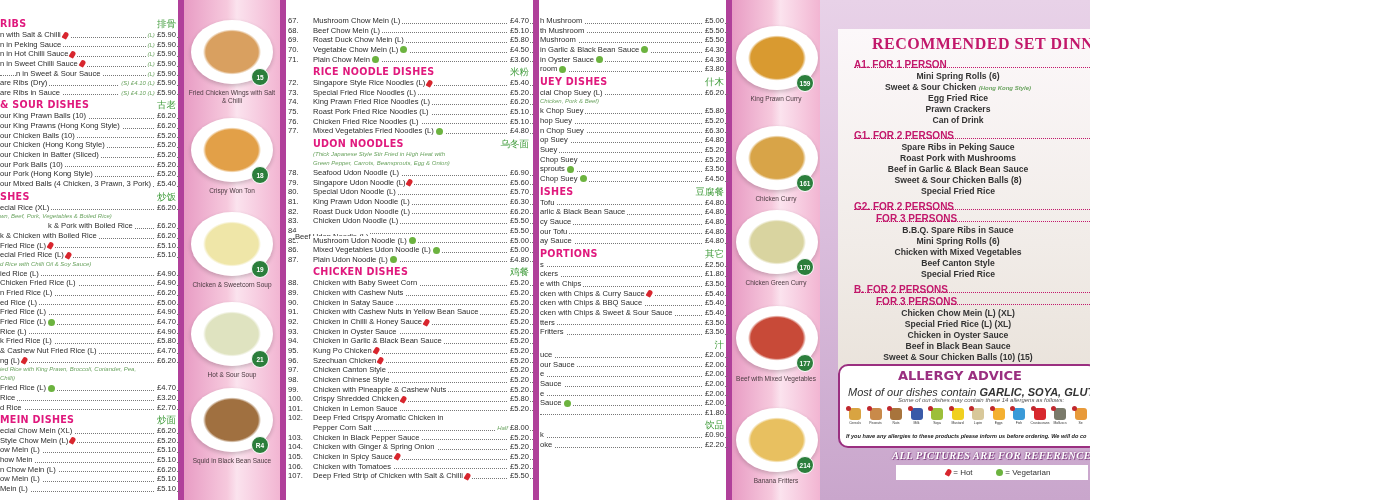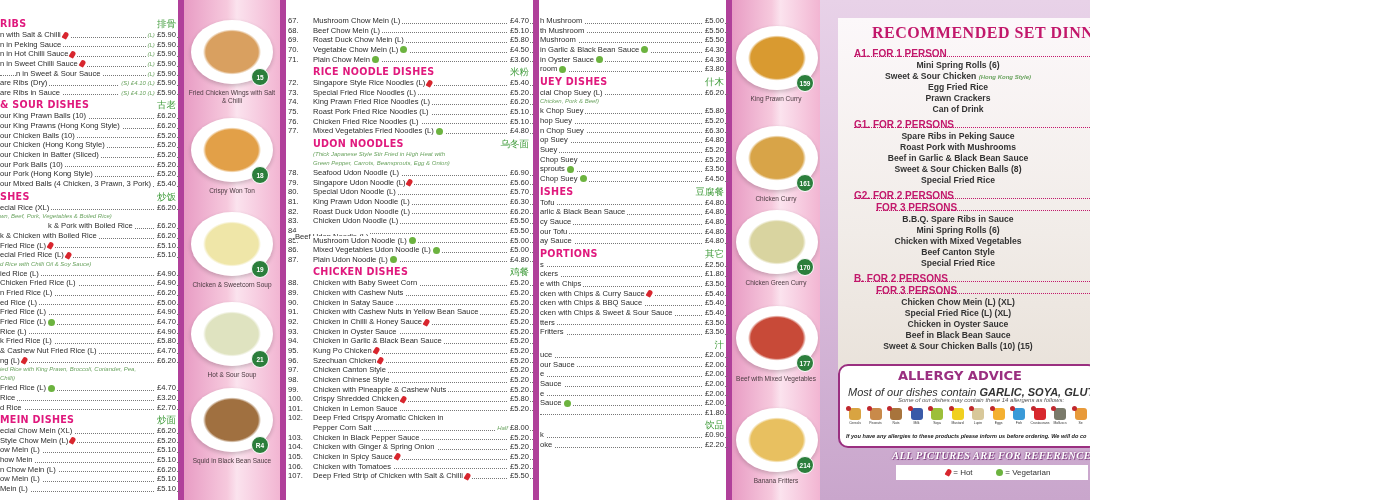--- a/index.html
+++ b/index.html
@@ -20,21 +20,21 @@
   .row .dots { position: absolute; right: 0; left: 0; bottom: 2px; border-bottom: 1px dotted #777; z-index: 1; }
   .row .price { position: absolute; right: 4px; background: #fff; padding-left: 2px; z-index: 2; }
   .sub { font-size: 6px; color: #6aa35f; font-style: italic; height: 9px; line-height: 9px; white-space: nowrap; }
   .hot { display: inline-block; width: 5px; height: 7px; background: #d8262e; border-radius: 3px 3px 1px 1px; transform: rotate(30deg); margin-left: 2px; vertical-align: middle; }
   .veg { display: inline-block; width: 7px; height: 7px; background: #6cb33f; border-radius: 50%; margin-left: 2px; vertical-align: middle; }
   .dish { position: absolute; text-align: center; }
   .plate { width: 82px; height: 64px; border-radius: 50%; background: radial-gradient(circle at 50% 50%, #d8a24a 0%, #c98b3a 35%, #ffffff 38%, #ffffff 70%, #e6d6d8 100%); margin: 0 auto; position: relative; box-shadow: 0 2px 4px rgba(0,0,0,0.2); }
   .badge { position: absolute; right: 4px; bottom: -2px; width: 18px; height: 18px; border-radius: 50%; background: #2c7e3c; color: #fff; font-size: 6.5px; line-height: 18px; font-weight: bold; border: 1px solid #fff; }
   .dish-label { font-size: 6.5px; color: #4a3a40; margin-top: 5px; line-height: 8px; }
   #setpanel { position: absolute; left: 820px; top: 0; width: 270px; height: 500px; background: linear-gradient(180deg,#e8d2e8 0%,#dcc0de 40%,#c9a6cc 100%); overflow: hidden; }
-  #setbox { position: absolute; left: 18px; top: 18px; width: 260px; height: 358px; background: linear-gradient(180deg,#fcf8fa 0%,#f1ece8 60%,#e9e2da 100%); }
+  #setbox { position: absolute; left: 18px; top: 29px; width: 260px; height: 358px; background: linear-gradient(180deg,#fcf8fa 0%,#f1ece8 60%,#e9e2da 100%); }
   .set-title { font-family: "Liberation Serif", serif; font-weight: bold; color: #c2186b; font-size: 16px; position: absolute; left: 34px; top: 6px; white-space: nowrap; letter-spacing: 0.5px; }
   .set-head { position: absolute; left: 16px; font-size: 10px; font-weight: bold; color: #c2186b; white-space: nowrap; width: 260px; }
   .set-head .hdots { position: absolute; left: 0; right: 0; bottom: 2px; border-bottom: 1.5px dotted #c2186b; z-index: 0; }
   .set-head span.t { background: transparent; position: relative; z-index: 1; padding-right: 2px; }
   .set-item { position: absolute; left: 0; width: 240px; text-align: center; font-size: 8.6px; color: #333; white-space: nowrap; font-weight: bold; }
   .set-item .note { color: #6aa35f; font-style: italic; font-size: 6px; }
   #allergy { position: absolute; left: 18px; top: 364px; width: 260px; height: 84px; background: #fff; border: 2px solid #9a2f80; border-radius: 10px; }
   .all-title { position: absolute; left: 0; width: 240px; text-align: center; top: 2px; font-family: "DejaVu Sans", sans-serif; font-weight: bold; color: #9a2f80; font-size: 13px; }
   .all-line1 { position: absolute; left: 8px; top: 20px; font-size: 11px; font-style: italic; color: #333; white-space: nowrap; }
   .all-line1 b { font-weight: bold; }

